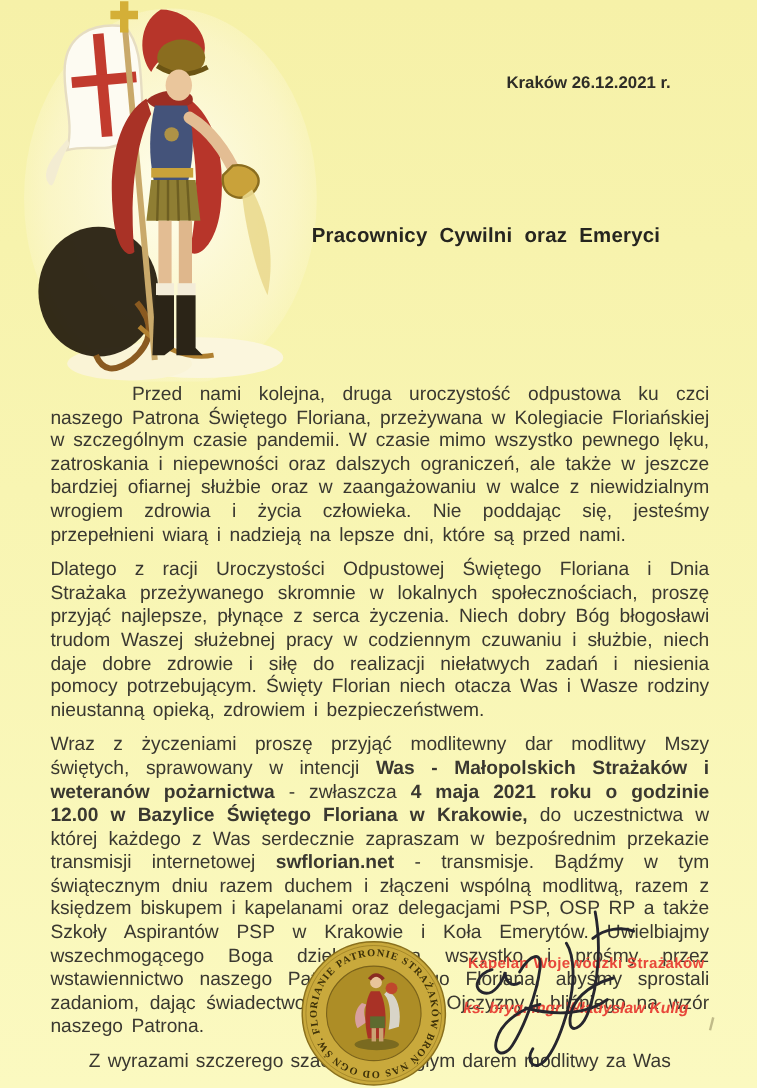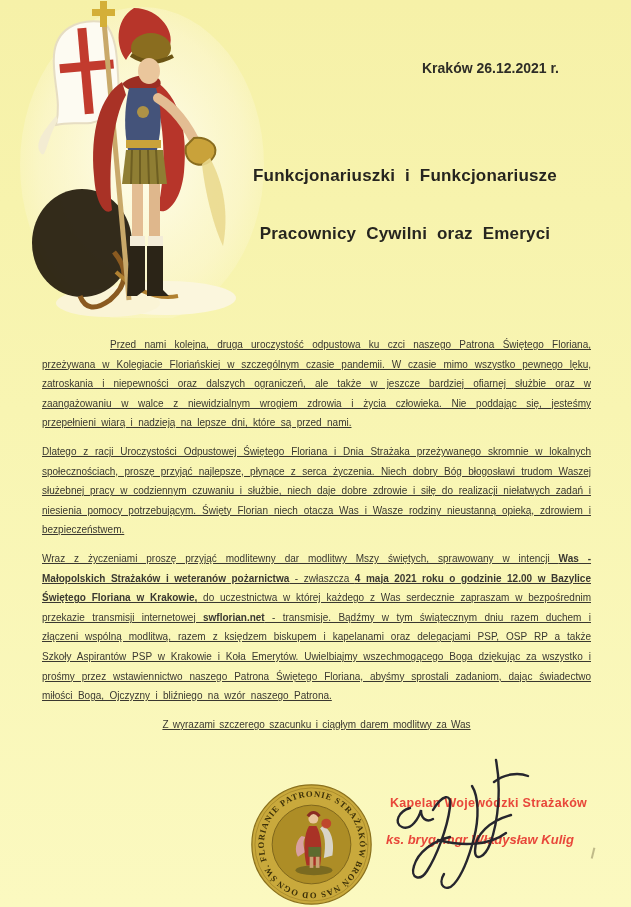--- a/index.html
+++ b/index.html
@@ -13,25 +13,25 @@
   }
   .date{
     position:absolute;top:60px;right:72px;
     font-size:14px;font-weight:bold;color:#2e2d27;
   }
   .title{
     position:absolute;top:166px;left:185px;width:440px;
     text-align:center;font-weight:bold;font-size:17px;color:#26251f;
     word-spacing:5px;letter-spacing:.2px;
   }
-  .title .line2{margin-top:38px;}
+  .title .line2{margin-top:21px;}
   .body-text{
-    position:absolute;top:335px;left:42px;width:549px;
-    font-size:10px;line-height:19.6px;text-align:justify;
-    word-spacing:2.6px;color:#3a3830;text-decoration:underline;
+    position:absolute;top:319px;left:42px;width:549px;
+    font-size:16px;line-height:19.6px;text-align:justify;
+    word-spacing:2.6px;color:#3a3830;
   }
   .para{margin:0 0 9px 0;}
   .para.indent{text-indent:68px;}
   .b{font-weight:bold;}
   .closing{margin-top:5px;text-align:center;word-spacing:1.5px;}
   .florian-art{position:absolute;left:16px;top:0;width:252px;height:318px;}
   .seal{position:absolute;left:250px;top:783px;width:123px;height:123px;}
   .stamp{position:absolute;left:390px;top:796px;color:#e8473a;}
   .stamp .s1{font-size:12.5px;font-weight:bold;letter-spacing:.3px;}
   .stamp .s2{font-size:13px;font-weight:bold;font-style:italic;margin-top:22px;margin-left:-4px;}
@@ -97,21 +97,20 @@
     <path d="M 131,246 h 16 v 44 l 6,6 h -22 Z" fill="#2b2417"></path>
 
     <path d="M 142,98 C 162,110 174,130 182,148" stroke="#e3bd93" stroke-width="10" stroke-linecap="round" fill="none"></path>
     <path d="M 170,146 C 166,166 192,172 199,154 C 202,144 190,136 178,138 Z" fill="#c9a23a" stroke="#8a6d1f" stroke-width="2"></path>
     <path d="M 194,158 C 208,184 213,214 207,246 C 199,230 189,194 186,164 Z" fill="#ead98f" opacity="0.9"></path>
   </svg>
 
   <div class="date">Kraków 26.12.2021 r.</div>
 
   <div class="title">
-    <div class="line1">Funkcjonariuszki i Funkcjonariusze</div>
     <div class="line2">Pracownicy Cywilni oraz Emeryci</div>
   </div>
 
   <div class="body-text">
     <p class="para indent"><span>Przed nami kolejna, druga uroczystość odpustowa ku czci naszego Patrona Świętego Floriana,  przeżywana w Kolegiacie Floriańskiej w szczególnym czasie pandemii. W czasie mimo wszystko pewnego lęku, zatroskania i niepewności oraz dalszych ograniczeń, ale także w jeszcze bardziej ofiarnej służbie oraz w zaangażowaniu w walce z niewidzialnym wrogiem zdrowia i życia człowieka. Nie poddając się,  jesteśmy przepełnieni wiarą i nadzieją na lepsze dni, które są przed nami.</span></p>
     <p class="para"><span>Dlatego z racji Uroczystości Odpustowej Świętego Floriana i Dnia Strażaka  przeżywanego skromnie w lokalnych społecznościach, proszę przyjąć najlepsze, płynące z serca życzenia. Niech dobry Bóg błogosławi trudom Waszej służebnej pracy w codziennym czuwaniu i służbie, niech daje dobre zdrowie i siłę do realizacji niełatwych zadań i niesienia pomocy potrzebującym. Święty Florian niech otacza  Was  i  Wasze rodziny nieustanną opieką, zdrowiem i bezpieczeństwem.</span></p>
     <p class="para"><span>Wraz z życzeniami proszę przyjąć modlitewny dar modlitwy Mszy świętych, sprawowany w intencji  </span><span class="b">Was - Małopolskich Strażaków i weteranów pożarnictwa</span><span> - zwłaszcza </span><span class="b">4 maja 2021 roku o godzinie 12.00 w Bazylice Świętego Floriana w Krakowie,</span><span> do uczestnictwa w której każdego z Was serdecznie zapraszam w bezpośrednim przekazie transmisji internetowej  </span><span class="b">swflorian.net</span><span>  - transmisje.  Bądźmy w tym świątecznym dniu razem duchem i złączeni wspólną modlitwą, razem z księdzem biskupem i kapelanami  oraz delegacjami PSP,  OSP RP  a  także  Szkoły  Aspirantów  PSP  w  Krakowie  i  Koła Emerytów. Uwielbiajmy wszechmogącego Boga dziękując za wszystko i prośmy  przez wstawiennictwo naszego Patrona Świętego Floriana, abyśmy sprostali zadaniom, dając świadectwo miłości Boga,  Ojczyzny  i  bliźniego  na  wzór naszego  Patrona.</span></p>
     <p class="para closing">Z wyrazami szczerego szacunku i ciągłym darem modlitwy za Was</p>
   </div>
 

